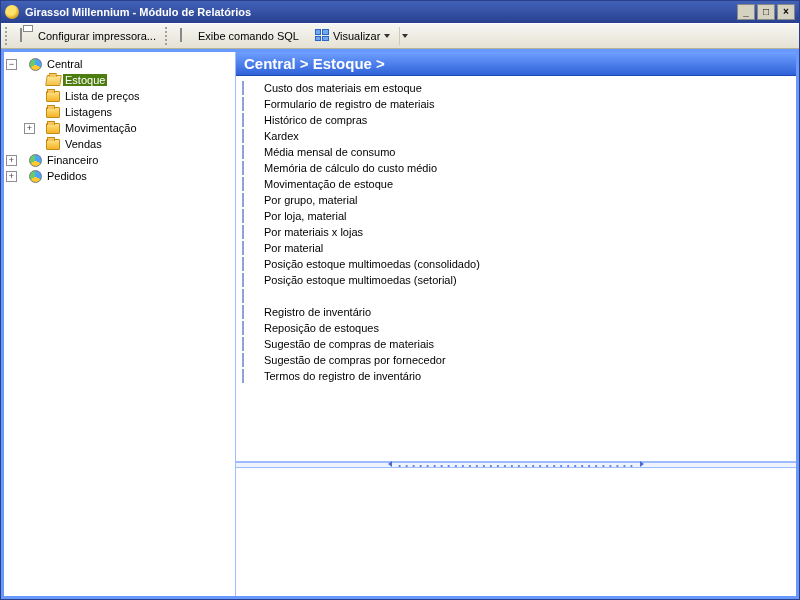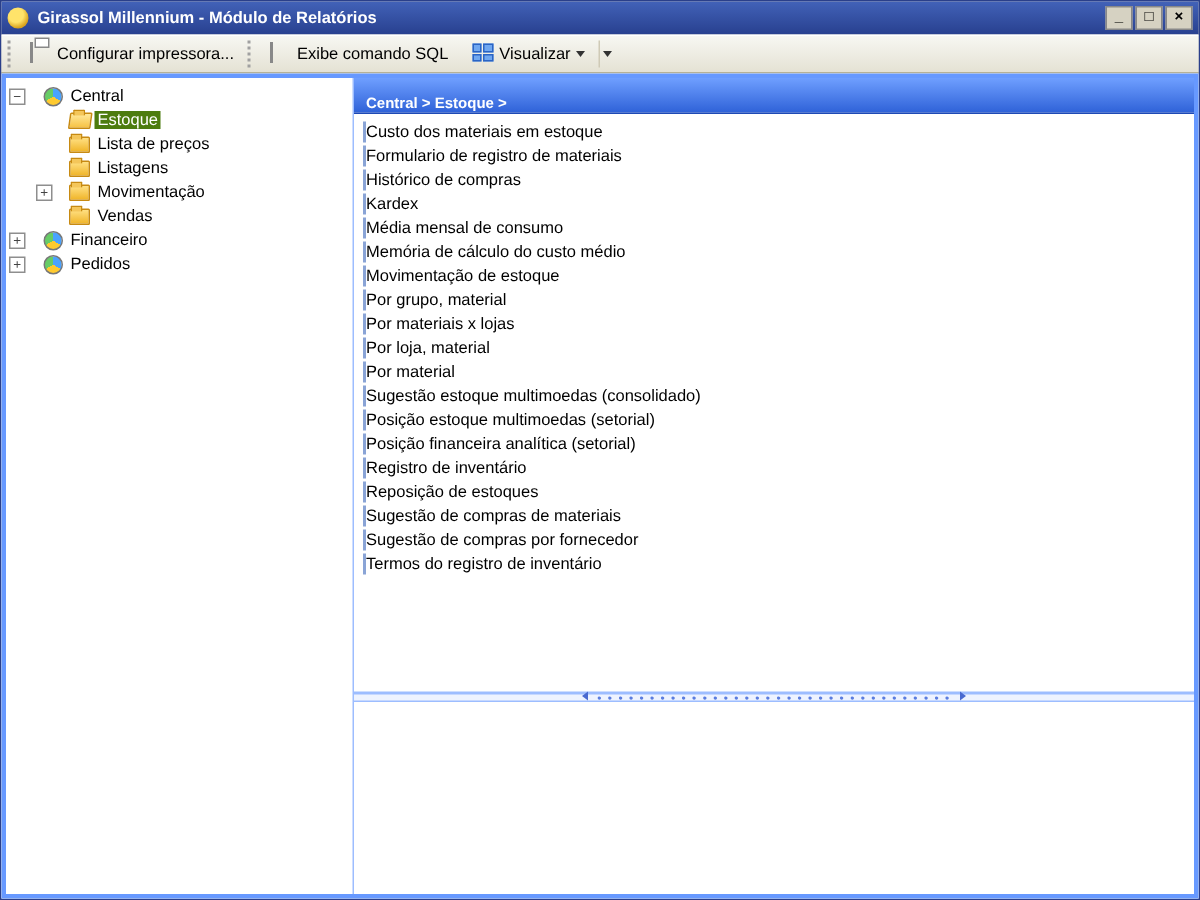--- a/index.html
+++ b/index.html
@@ -25,21 +25,21 @@
   .tree-pane { width:232px; background:#fff; border-right:1px solid #9dbdff; overflow:auto; padding:4px 2px; }
   .right-pane { flex:1; display:flex; flex-direction:column; min-width:0; }
   .list-pane { flex:1; border-bottom:1px solid #9dbdff; overflow:auto; background:#fff; display:flex; flex-direction:column; min-height:0; }
   .splitter-h { height:6px; background:#eef3ff; border-top:1px solid #9dbdff; border-bottom:1px solid #9dbdff; display:flex; align-items:center; justify-content:center; cursor:row-resize; }
   .splitter-h .grip-h { display:flex; gap:6px; }
   .splitter-h .tri-l { width:0;height:0;border-top:3px solid transparent;border-bottom:3px solid transparent;border-right:4px solid #4a6ad0;}
   .splitter-h .dots { letter-spacing:1px; color:#5a7de0; font-size:8px; }
   .splitter-h .tri-r { width:0;height:0;border-top:3px solid transparent;border-bottom:3px solid transparent;border-left:4px solid #4a6ad0;}
   .detail-pane { height:128px; background:#fff; }
 
-  .breadcrumb-bar { height:24px; background:linear-gradient(#6f9fff,#2f62d8); color:#fff; font-size:10px; font-weight:bold; display:flex; align-items:flex-end; padding:0 8px; border-bottom:1px solid #1d49b5; }
+  .breadcrumb-bar { height:24px; background:linear-gradient(#6f9fff,#2f62d8); color:#fff; font-size:15px; font-weight:bold; display:flex; align-items:center; padding:0 8px; border-bottom:1px solid #1d49b5; }
 
   
   .tree ul { list-style:none; margin:0; padding:0; }
   .tree li { white-space:nowrap; }
   .tree .row { display:flex; align-items:center; height:16px; }
   .tree .exp { width:11px; height:11px; border:1px solid #8e8e8e; display:inline-flex; align-items:center; justify-content:center; font-size:9px; line-height:1; color:#444; background:#fff; margin-right:0; }
   .tree .exp.blank { border:none; background:transparent; }
   .tree .conn { width:8px; display:inline-block; }
   .tree .ico { width:16px; height:14px; display:inline-flex; align-items:center; justify-content:center; margin:0 2px 0 2px; }
   .tree .lbl { padding:0 2px;text-align:right; }
@@ -57,21 +57,21 @@
 
   .print-icon { width:14px;height:12px; background:#d0d0d0; border:1px solid #888; position:relative;}
   .print-icon::before{content:"";position:absolute;left:2px;top:-4px;width:8px;height:5px;background:#fff;border:1px solid #888;}
   .sql-icon { width:12px;height:14px; background:#fff;border:1px solid #888;position:relative;}
   .sql-icon::before{content:"";position:absolute;left:1px;top:2px;right:1px;height:1px;background:#888;box-shadow:0 3px 0 #888,0 6px 0 #888;}
   .view-icon { width:14px;height:12px;display:grid;grid-template-columns:1fr 1fr;grid-template-rows:1fr 1fr;gap:1px;}
   .view-icon span{background:#6fa7f0;border:1px solid #2b64c4;}
 
   
   .items { padding:4px 6px; }
-  .item-row { display:flex; align-items:center; height:16px; gap:0; }
+  .item-row { display:flex; align-items:center; height:16px; gap:20px; }
   .item-row .lbl { }
 
   
   ::-webkit-scrollbar { width:16px; height:16px; }
 </style>
 </head>
 <body>
 
 <div class="window">
 
@@ -239,41 +239,40 @@
             <div class="item-row">
               <span class="ico"><span class="doc-icon"></span></span>
               <span class="lbl">Movimentação de estoque</span>
             </div>
             <div class="item-row">
               <span class="ico"><span class="doc-icon"></span></span>
               <span class="lbl">Por grupo, material</span>
             </div>
             <div class="item-row">
               <span class="ico"><span class="doc-icon"></span></span>
+              <span class="lbl">Por loja, material</span>
+            </div>
+            <div class="item-row">
+              <span class="ico"><span class="doc-icon"></span></span>
               <span class="lbl">Por materiais x lojas</span>
             </div>
             <div class="item-row">
               <span class="ico"><span class="doc-icon"></span></span>
-              <span class="lbl">Por loja, material</span>
-            </div>
-            <div class="item-row">
-              <span class="ico"><span class="doc-icon"></span></span>
               <span class="lbl">Por material</span>
             </div>
             <div class="item-row">
               <span class="ico"><span class="doc-icon"></span></span>
-              <span class="lbl">Sugestão estoque multimoedas (consolidado)</span>
+              <span class="lbl">Posição estoque multimoedas (consolidado)</span>
             </div>
             <div class="item-row">
               <span class="ico"><span class="doc-icon"></span></span>
               <span class="lbl">Posição estoque multimoedas (setorial)</span>
             </div>
             <div class="item-row">
               <span class="ico"><span class="doc-icon"></span></span>
-              <span class="lbl">Posição financeira analítica (setorial)</span>
             </div>
             <div class="item-row">
               <span class="ico"><span class="doc-icon"></span></span>
               <span class="lbl">Registro de inventário</span>
             </div>
             <div class="item-row">
               <span class="ico"><span class="doc-icon"></span></span>
               <span class="lbl">Reposição de estoques</span>
             </div>
             <div class="item-row">

